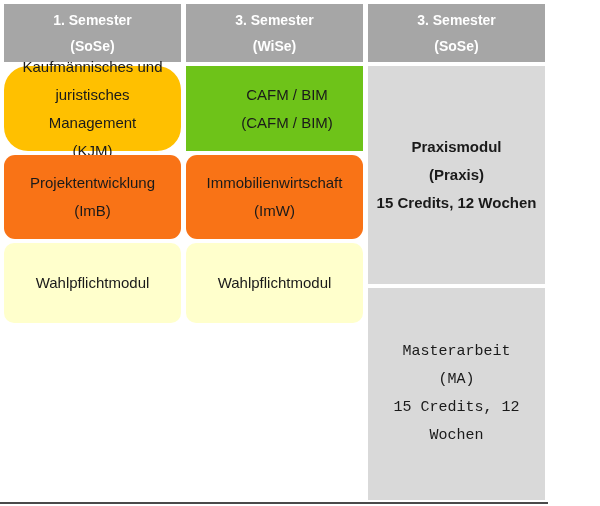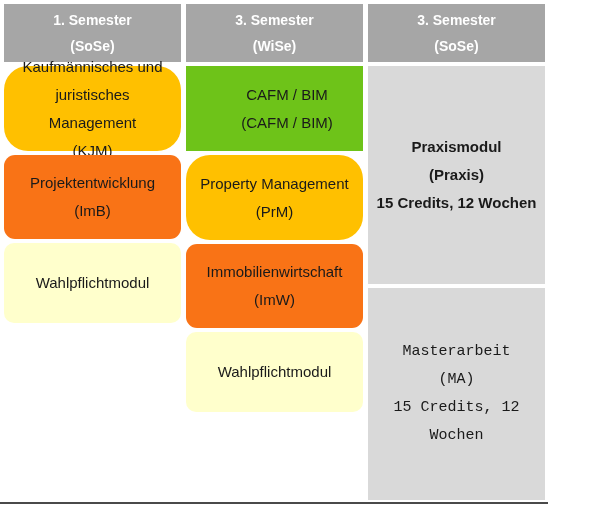--- a/index.html
+++ b/index.html
@@ -80,22 +80,20 @@
       <div class="cell bg-blue h84">Projektentwicklung
 (ImB)</div>
       <div class="cell bg-paleyellow h80">Wahlpflichtmodul</div>
     </div>
 
     <div class="col">
       <div class="cell header">3. Semester
 (WiSe)</div>
       <div class="cell bg-green h85">CAFM / BIM
 (CAFM / BIM)</div>
-      <div class="cell bg-orange h85">Property Management
-(PrM)</div>
       <div class="cell bg-blue h84">Immobilienwirtschaft
 (ImW)</div>
       <div class="cell bg-paleyellow h80">Wahlpflichtmodul</div>
     </div>
 
     <div class="col">
       <div class="cell header">3. Semester
 (SoSe)</div>
       <div class="cell bg-lightgray h218">Praxismodul
 (Praxis)

